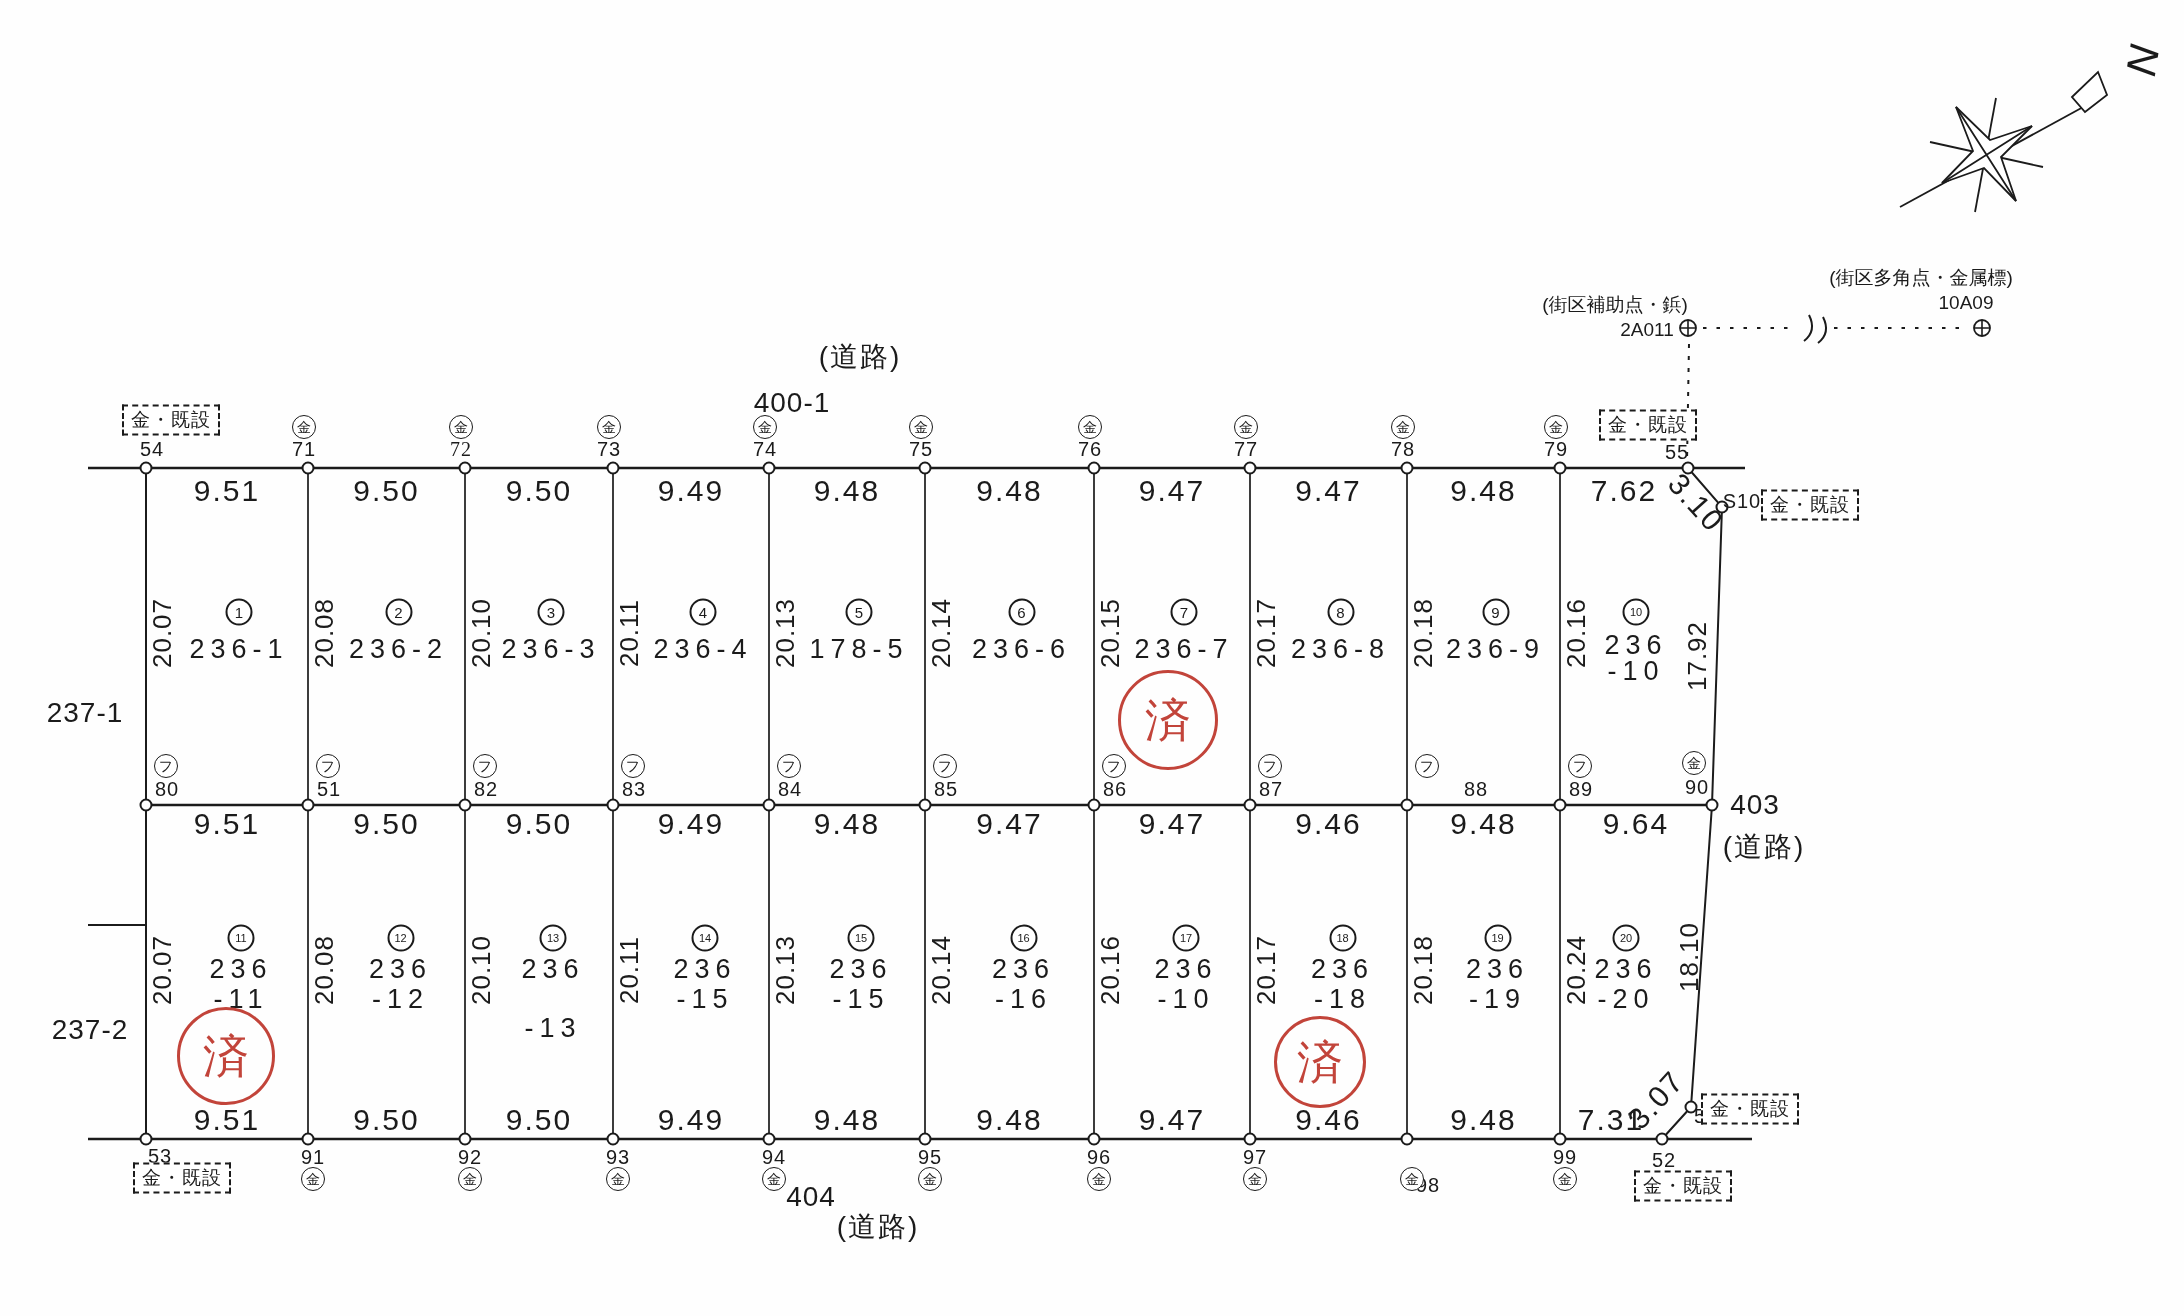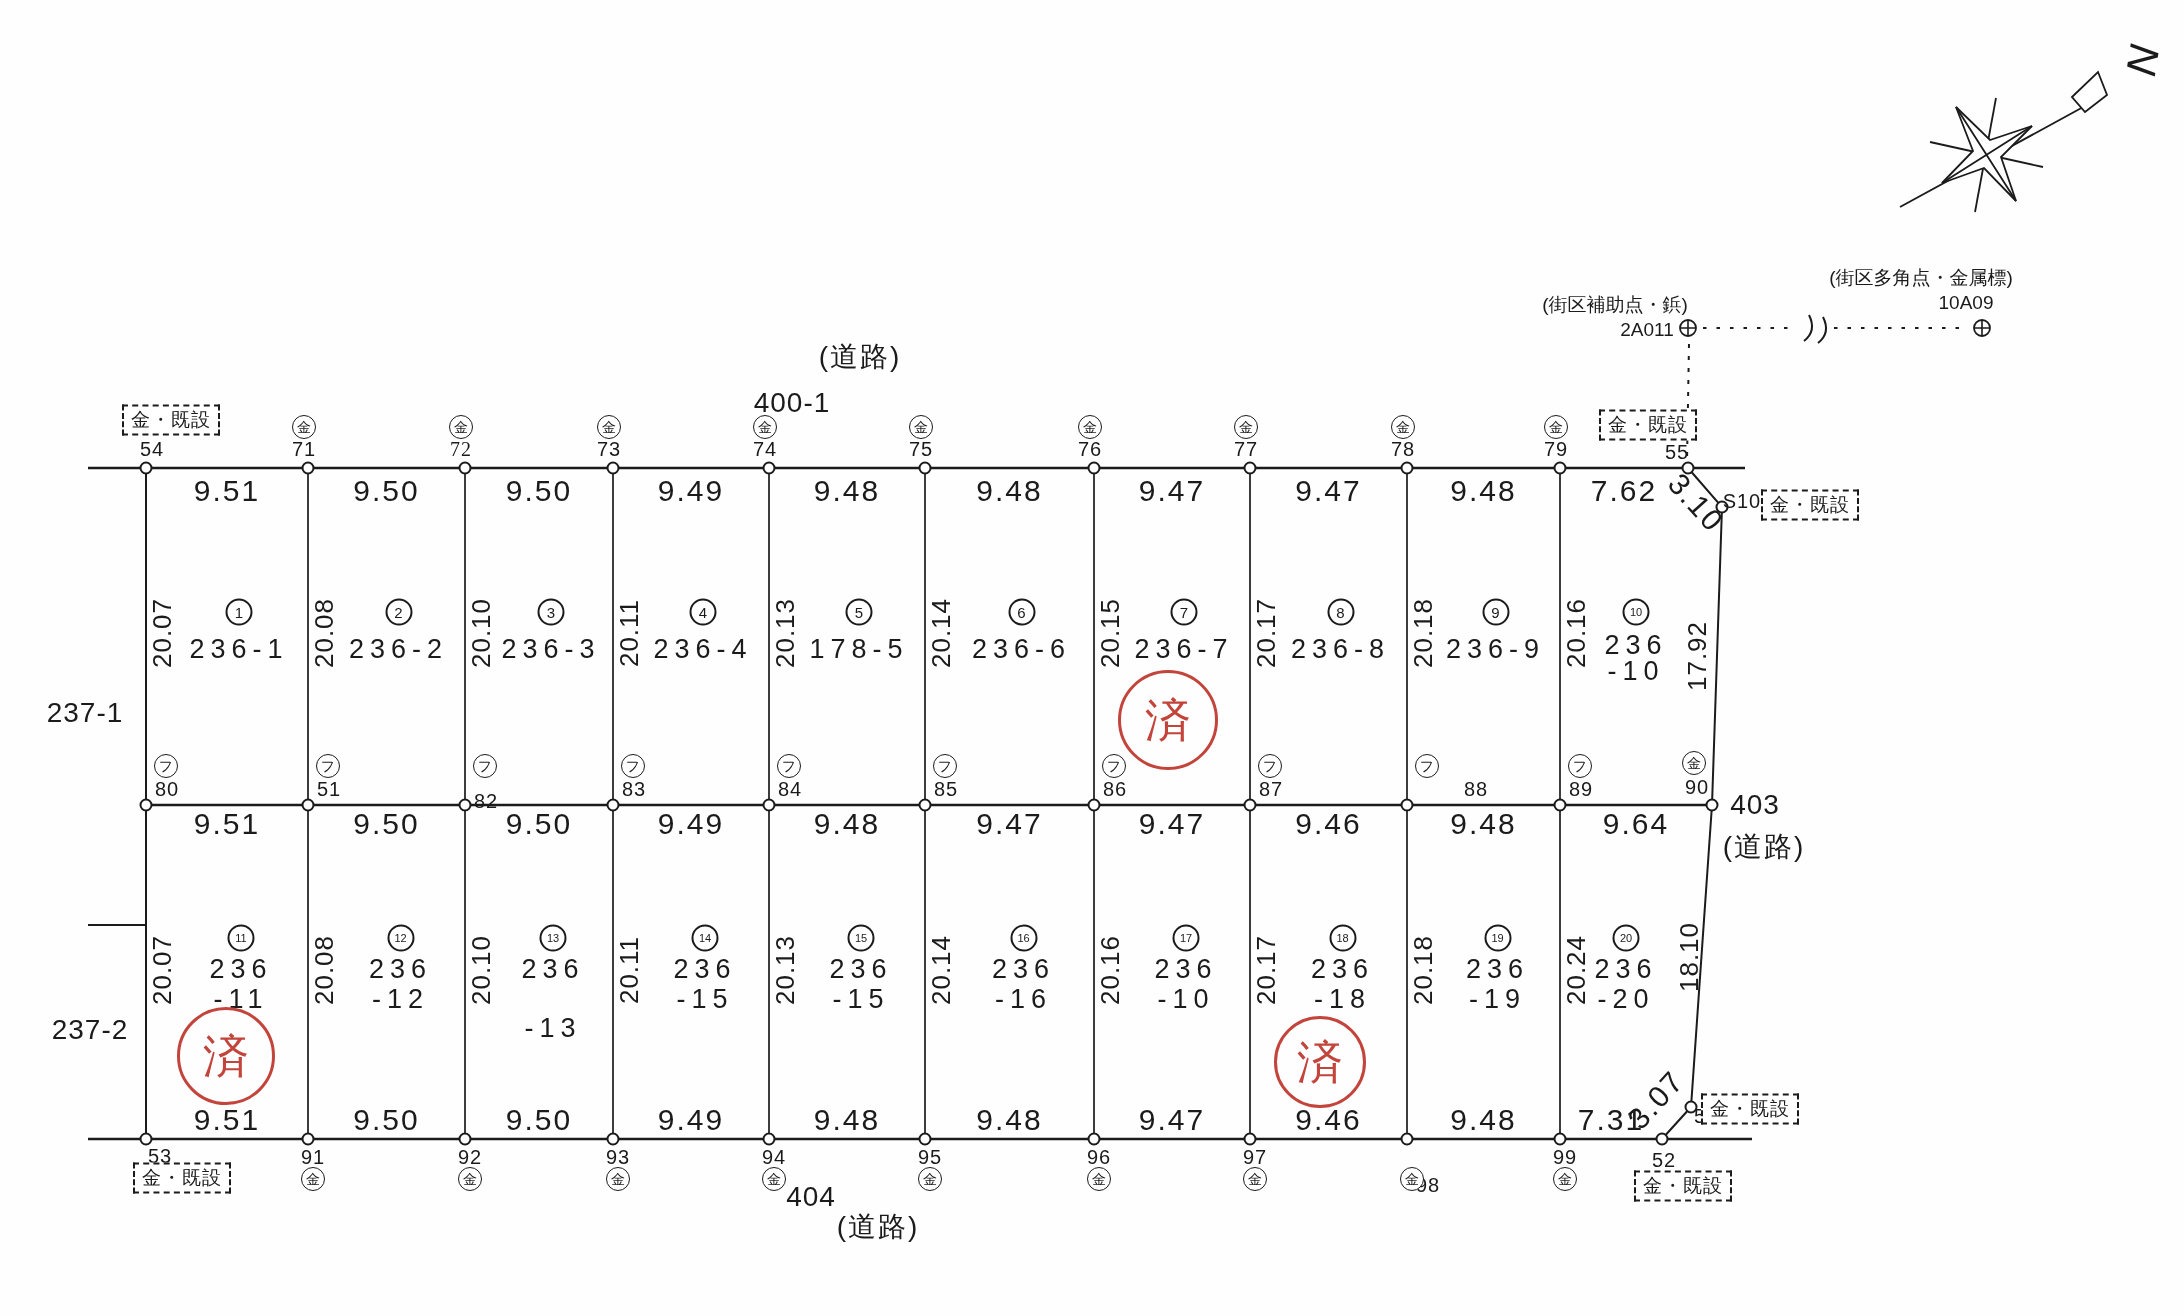--- a/index.html
+++ b/index.html
@@ -185,21 +185,21 @@
       <div class="lbl pnum" style="left: 1403px; top: 449px;">78</div>
       <div class="sym" style="left: 1403px; top: 427px;">金</div>
       <div class="lbl pnum" style="left: 1556px; top: 449px;">79</div>
       <div class="sym" style="left: 1556px; top: 427px;">金</div>
       <div class="lbl pnum" style="left: 1677px; top: 452px;">55</div>
       <div class="box" style="left: 1648px; top: 425px;">金・既設</div>
       <div class="lbl pnum" style="left: 167px; top: 789px;">80</div>
       <div class="sym" style="left: 166px; top: 766px;">フ</div>
       <div class="lbl pnum" style="left: 329px; top: 789px;">51</div>
       <div class="sym" style="left: 328px; top: 766px;">フ</div>
-      <div class="lbl pnum" style="left: 486px; top: 789px; margin-top: 12px;">82</div>
+      <div class="lbl pnum" style="left: 486px; top: 789px;">82</div>
       <div class="sym" style="left: 485px; top: 766px;">フ</div>
       <div class="lbl pnum" style="left: 634px; top: 789px;">83</div>
       <div class="sym" style="left: 633px; top: 766px;">フ</div>
       <div class="lbl pnum" style="left: 790px; top: 789px;">84</div>
       <div class="sym" style="left: 789px; top: 766px;">フ</div>
       <div class="lbl pnum" style="left: 946px; top: 789px;">85</div>
       <div class="sym" style="left: 945px; top: 766px;">フ</div>
       <div class="lbl pnum" style="left: 1115px; top: 789px;">86</div>
       <div class="sym" style="left: 1114px; top: 766px;">フ</div>
       <div class="lbl pnum" style="left: 1271px; top: 789px;">87</div>

